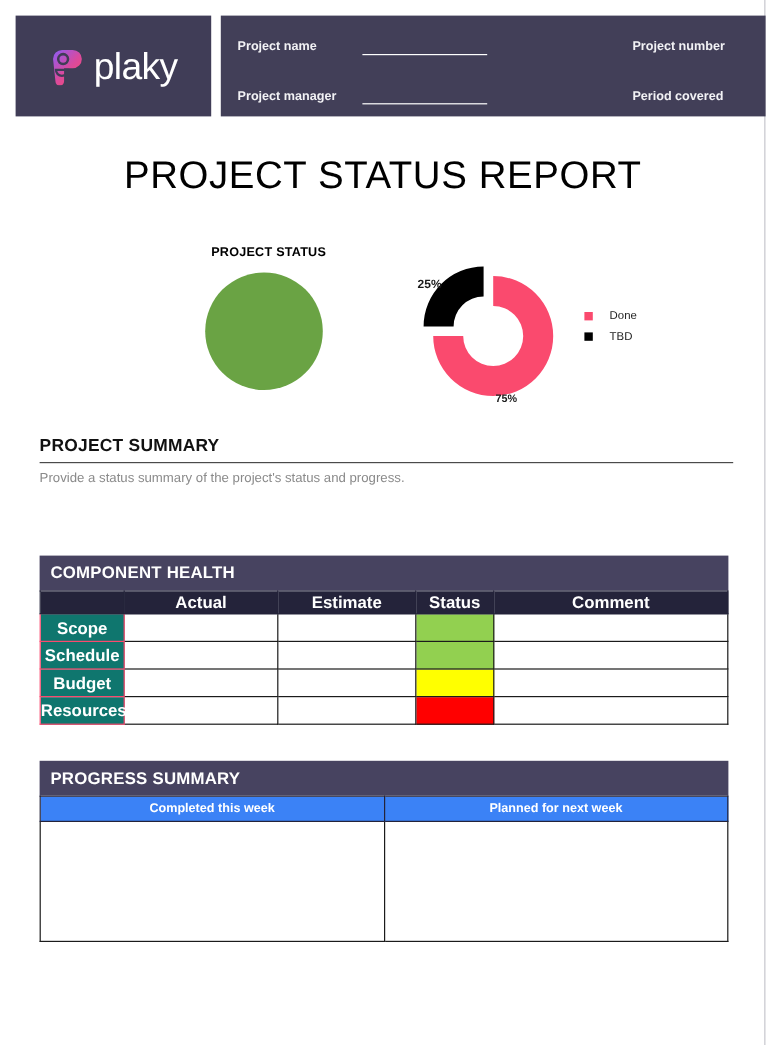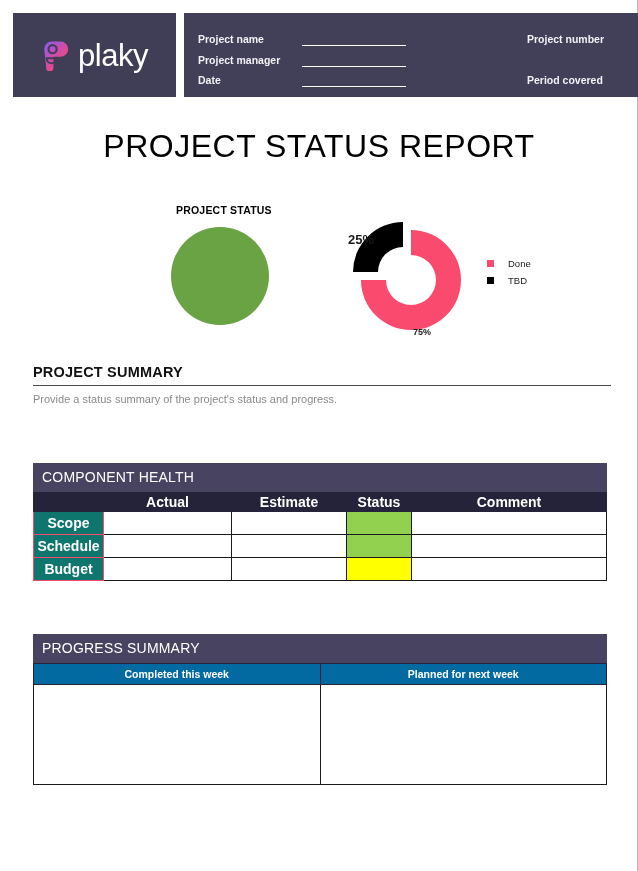--- a/index.html
+++ b/index.html
@@ -139,21 +139,21 @@
     left: 345px;
     top: 20px;
     width: 135px;
     height: 120px;
   }
   .donut-svg { display: block; }
   .pct-25 {
     position: absolute;
     left: 3px;
     top: 12px;
-    font-size: 13px;
+    font-size: 10px;
     font-weight: bold;
     color: #1a1a1a;
   }
   .pct-75 {
     position: absolute;
     left: 68px;
     top: 107px;
     font-size: 9px;
     font-weight: bold;
     color: #1a1a1a;
@@ -208,21 +208,21 @@
   
   .section {
     position: absolute;
     left: 33px;
     width: 574px;
   }
   .section-title-bar {
     background: #474360;
     color: #ffffff;
     font-size: 14px;
-    font-weight: normal;
+    font-weight: bold;
     padding: 6px 9px 7px 9px;
     letter-spacing: 0.2px;
     box-sizing: border-box;
   }
   table.grid {
     border-collapse: collapse;
     width: 100%;
     table-layout: fixed;
   }
   table.grid th, table.grid td {
@@ -254,21 +254,21 @@
   .cell-empty {
     background: #ffffff;
     height: 22px;
   }
   .status-cell { height: 22px; }
   .st-green  { background: #92D050; }
   .st-yellow { background: #FFFF00; }
   .st-red    { background: #FF0000; }
 
   .ps-head {
-    background: #0369a1;
+    background: #3b82f6;
     color: #ffffff;
     font-size: 10.5px;
     font-weight: bold;
     text-align: center;
     height: 20px;
     border-color: #24233A !important;
   }
   .ps-body { height: 99px; background: #ffffff; }
 </style>
 </head>
@@ -299,24 +299,20 @@
     <div class="fields-box">
       <div class="fields-col left">
         <div class="field-row">
           <span class="field-label">Project name</span>
           <span class="field-line"></span>
         </div>
         <div class="field-row">
           <span class="field-label">Project manager</span>
           <span class="field-line"></span>
         </div>
-        <div class="field-row">
-          <span class="field-label">Date</span>
-          <span class="field-line"></span>
-        </div>
       </div>
 
       <div class="fields-col right">
         <div class="field-row">
           <span class="field-label">Project number</span>
           <span class="field-line"></span>
         </div>
         <div class="field-row">
           <span class="field-label">Period covered</span>
           <span class="field-line"></span>
@@ -397,20 +393,27 @@
           <td class="status-cell st-green"></td>
           <td class="cell-empty"></td>
         </tr>
         <tr>
           <td class="row-label">Budget</td>
           <td class="cell-empty"></td>
           <td class="cell-empty"></td>
           <td class="status-cell st-yellow"></td>
           <td class="cell-empty"></td>
         </tr>
+        <tr>
+          <td class="row-label">Resources</td>
+          <td class="cell-empty"></td>
+          <td class="cell-empty"></td>
+          <td class="status-cell st-red"></td>
+          <td class="cell-empty"></td>
+        </tr>
       </tbody>
     </table>
   </div>
 
   <div class="section" style="top:634px;">
     <div class="section-title-bar">PROGRESS SUMMARY</div>
     <table class="grid">
       <colgroup>
         <col style="width:50%">
         <col style="width:50%">

